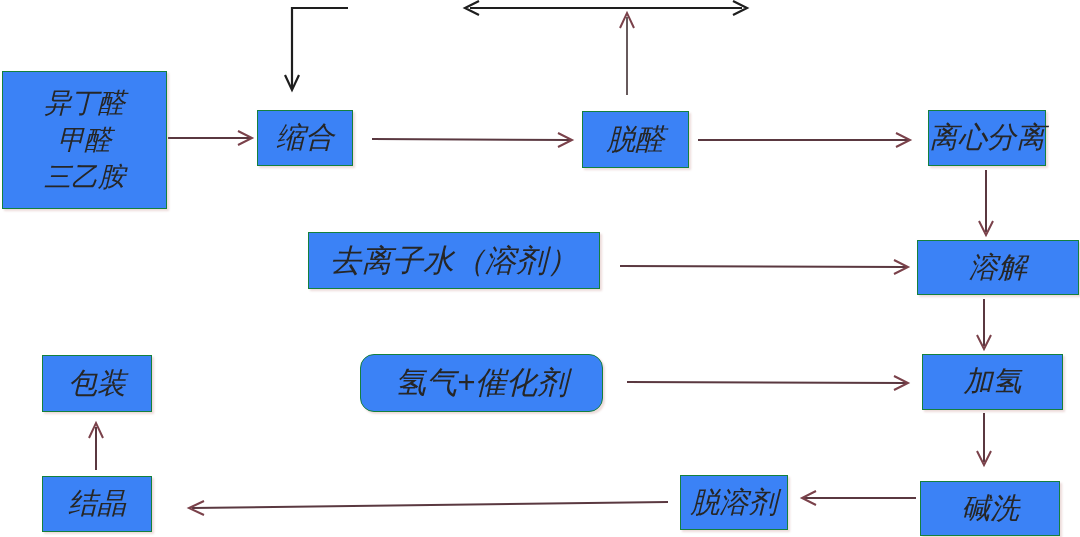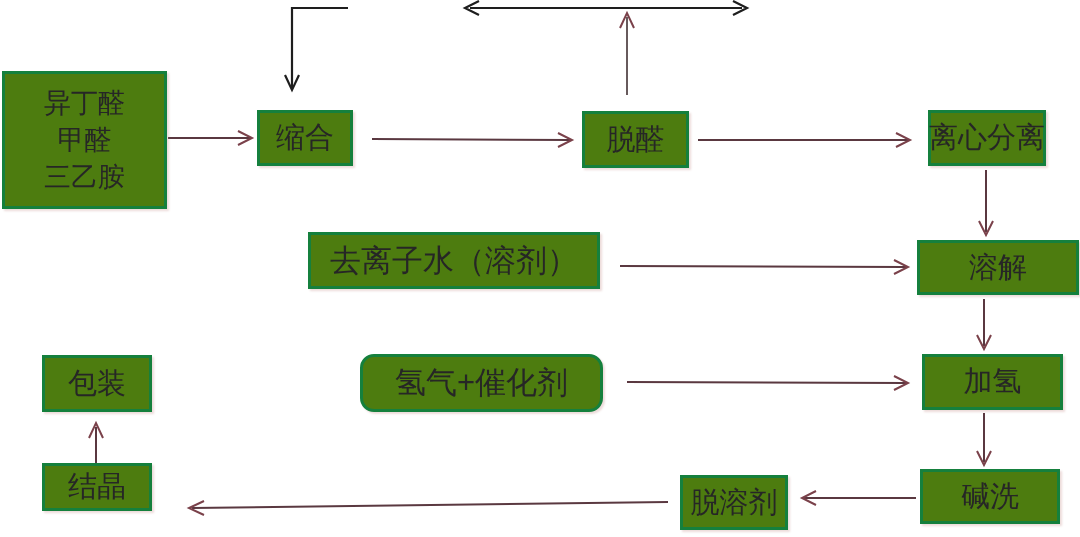--- a/index.html
+++ b/index.html
@@ -18,53 +18,54 @@
   #arrows {
     position: absolute;
     left: 0; top: 0;
     width: 1080px;
     height: 537px;
     z-index: 1;
   }
   .node {
     position: absolute;
     z-index: 2;
-    background: #4d7c0f;
-    border: 3px solid #15803d;
+    background: #3b82f6;
+    border: 1px solid #15803d;
     box-shadow: 2px 2px 2px rgba(190,130,125,0.28);
     color: #262626;
     display: flex;
     align-items: center;
     justify-content: center;
     text-align: center;
     font-size: 29px;
     line-height: 1.15;
     box-sizing: border-box;
     white-space: nowrap;
+    font-style: italic;
   }
   .node.multiline {
     flex-direction: column;
     font-size: 27px;
     line-height: 37px;
   }
   .node.input-node {
     font-size: 31px;
   }
   
   #node-feed          { left: 2px;   top: 71px;  width: 165px; height: 138px; }
   #node-condensation  { left: 257px; top: 110px; width: 96px; height: 56px; }
   #node-dealdehyde    { left: 582px; top: 111px; width: 107px; height: 57px; }
   #node-centrifuge    { left: 928px; top: 110px; width: 118px; height: 56px; }
   #node-water         { left: 308px; top: 232px; width: 292px; height: 57px; }
   #node-dissolve      { left: 917px; top: 240px; width: 162px; height: 55px; text-align: center; }
   #node-hydrogen      { left: 360px; top: 354px; width: 243px; height: 58px; border-radius: 14px; }
   #node-hydrogenation { left: 922px; top: 354px; width: 141px; height: 56px; }
-  #node-alkali-wash   { left: 920px; top: 469px; width: 140px; height: 55px; }
+  #node-alkali-wash   { left: 920px; top: 481px; width: 140px; height: 55px; }
   #node-desolvent     { left: 680px; top: 475px; width: 108px; height: 55px; }
-  #node-crystallize   { left: 42px;  top: 463px; width: 110px; height: 48px; }
+  #node-crystallize   { left: 42px;  top: 476px; width: 110px; height: 56px; }
   #node-packaging     { left: 42px;  top: 355px; width: 110px; height: 57px; }
 
   .shaft-maroon { stroke: #5a3840; stroke-width: 2; fill: none; }
   .head-maroon  { stroke: #7a414a; stroke-width: 2; fill: none; }
   .shaft-black  { stroke: #1e1e1e; stroke-width: 2.2; fill: none; }
   .head-black   { stroke: #1e1e1e; stroke-width: 2.2; fill: none; }
   .shaft-gray   { stroke: #675a5c; stroke-width: 2; fill: none; }
 </style>
 </head>
 <body>

